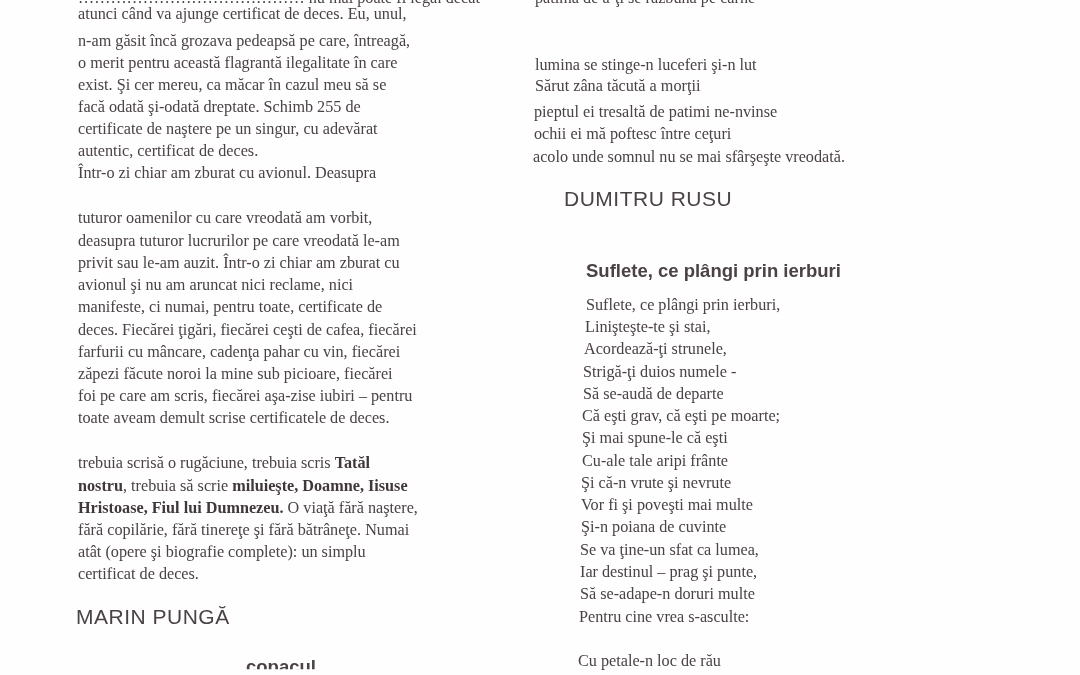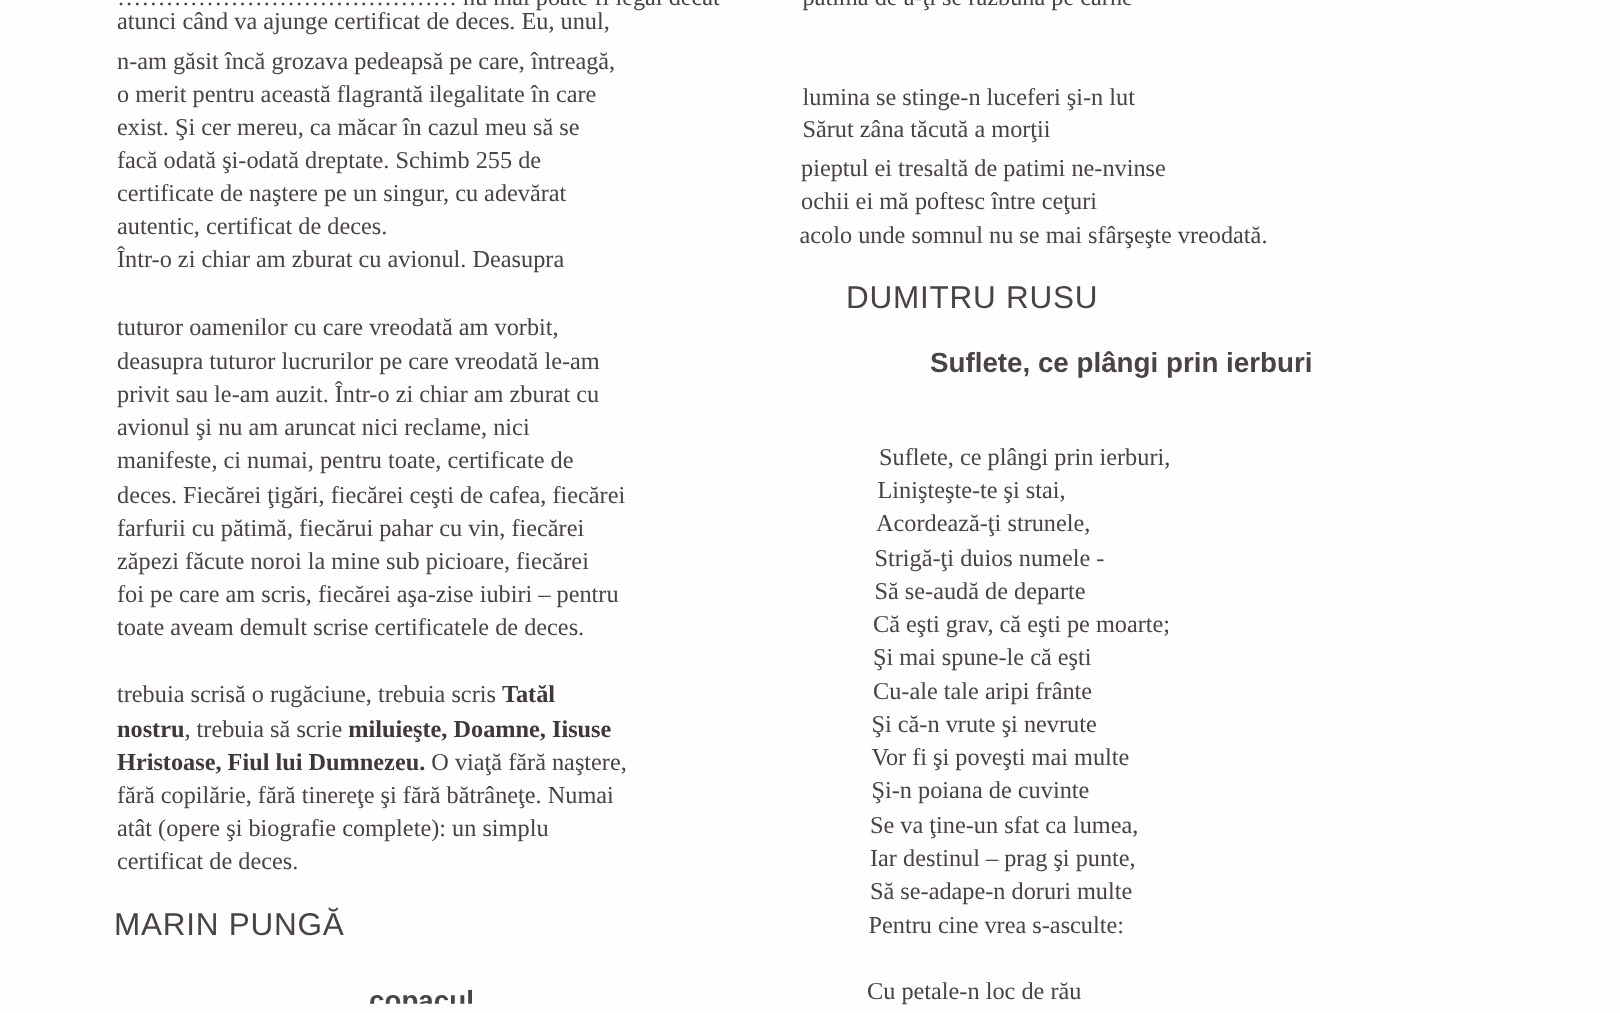--- a/index.html
+++ b/index.html
@@ -37,21 +37,21 @@
   <div class="line" style="top:96px;">facă odată şi-odată dreptate. Schimb 255 de</div>
   <div class="line" style="top:118px;">certificate de naştere pe un singur, cu adevărat</div>
   <div class="line" style="top:140px;">autentic, certificat de deces.</div>
   <div class="line" style="top:162px;">Într-o zi chiar am zburat cu avionul. Deasupra</div>
   <div class="line" style="top:207px;">tuturor oamenilor cu care vreodată am vorbit,</div>
   <div class="line" style="top:230px;">deasupra tuturor lucrurilor pe care vreodată le-am</div>
   <div class="line" style="top:252px;">privit sau le-am auzit. Într-o zi chiar am zburat cu</div>
   <div class="line" style="top:274px;">avionul şi nu am aruncat nici reclame, nici</div>
   <div class="line" style="top:296px;">manifeste, ci numai, pentru toate, certificate de</div>
   <div class="line" style="top:319px;">deces. Fiecărei ţigări, fiecărei ceşti de cafea, fiecărei</div>
-  <div class="line" style="top:341px;">farfurii cu pătimă, fiecărui pahar cu vin, fiecărei</div>
+  <div class="line" style="top:341px;">farfurii cu mâncare, cadenţa pahar cu vin, fiecărei</div>
   <div class="line" style="top:363px;">zăpezi făcute noroi la mine sub picioare, fiecărei</div>
   <div class="line" style="top:385px;">foi pe care am scris, fiecărei aşa-zise iubiri – pentru</div>
   <div class="line" style="top:407px;">toate aveam demult scrise certificatele de deces.</div>
 
   <div class="line" style="top:452px;">
     <span>trebuia scrisă o rugăciune, trebuia scris </span><b>Tatăl</b>
   </div>
   <div class="line" style="top:475px;">
     <b>nostru</b><span>, trebuia să scrie </span><b>miluieşte, Doamne, Iisuse</b>
   </div>
@@ -71,21 +71,21 @@
   <div class="line cut-top" style="left:2px; top:-13px;">pătimă de a-ţi se răzbuna pe carne</div>
   <div class="line" style="left:2px; top:10px;margin-top:44px;">lumina se stinge-n luceferi şi-n lut</div>
 
   <div class="line" style="left:2px; top:75px;">Sărut zâna tăcută a morţii</div>
   <div class="line" style="left:1px; top:101px;">pieptul ei tresaltă de patimi ne-nvinse</div>
   <div class="line" style="left:1px; top:123px;">ochii ei mă poftesc între ceţuri</div>
   <div class="line" style="left:0px; top:146px;">acolo unde somnul nu se mai sfârşeşte vreodată.</div>
 
   <div class="heading-author" style="left:4px; top:187px;margin-left:27px;">DUMITRU  RUSU</div>
 
-  <div class="poem-title" style="left:53px; top:231px;margin-left:34px;">Suflete, ce plângi prin ierburi</div>
+  <div class="poem-title" style="left:53px; top:260px;">Suflete, ce plângi prin ierburi</div>
 
   <div class="line" style="left:53px; top:294px;">Suflete, ce plângi prin ierburi,</div>
   <div class="line" style="left:52px; top:316px;">Linişteşte-te şi stai,</div>
   <div class="line" style="left:51px; top:338px;">Acordează-ţi strunele,</div>
   <div class="line" style="left:50px; top:361px;">Strigă-ţi duios numele -</div>
   <div class="line" style="left:50px; top:383px;">Să se-audă de departe</div>
   <div class="line" style="left:49px; top:405px;">Că eşti grav, că eşti pe moarte;</div>
   <div class="line" style="left:49px; top:427px;">Şi mai spune-le că eşti</div>
   <div class="line" style="left:49px; top:450px;">Cu-ale tale aripi frânte</div>
   <div class="line" style="left:48px; top:472px;">Şi că-n vrute şi nevrute</div>

